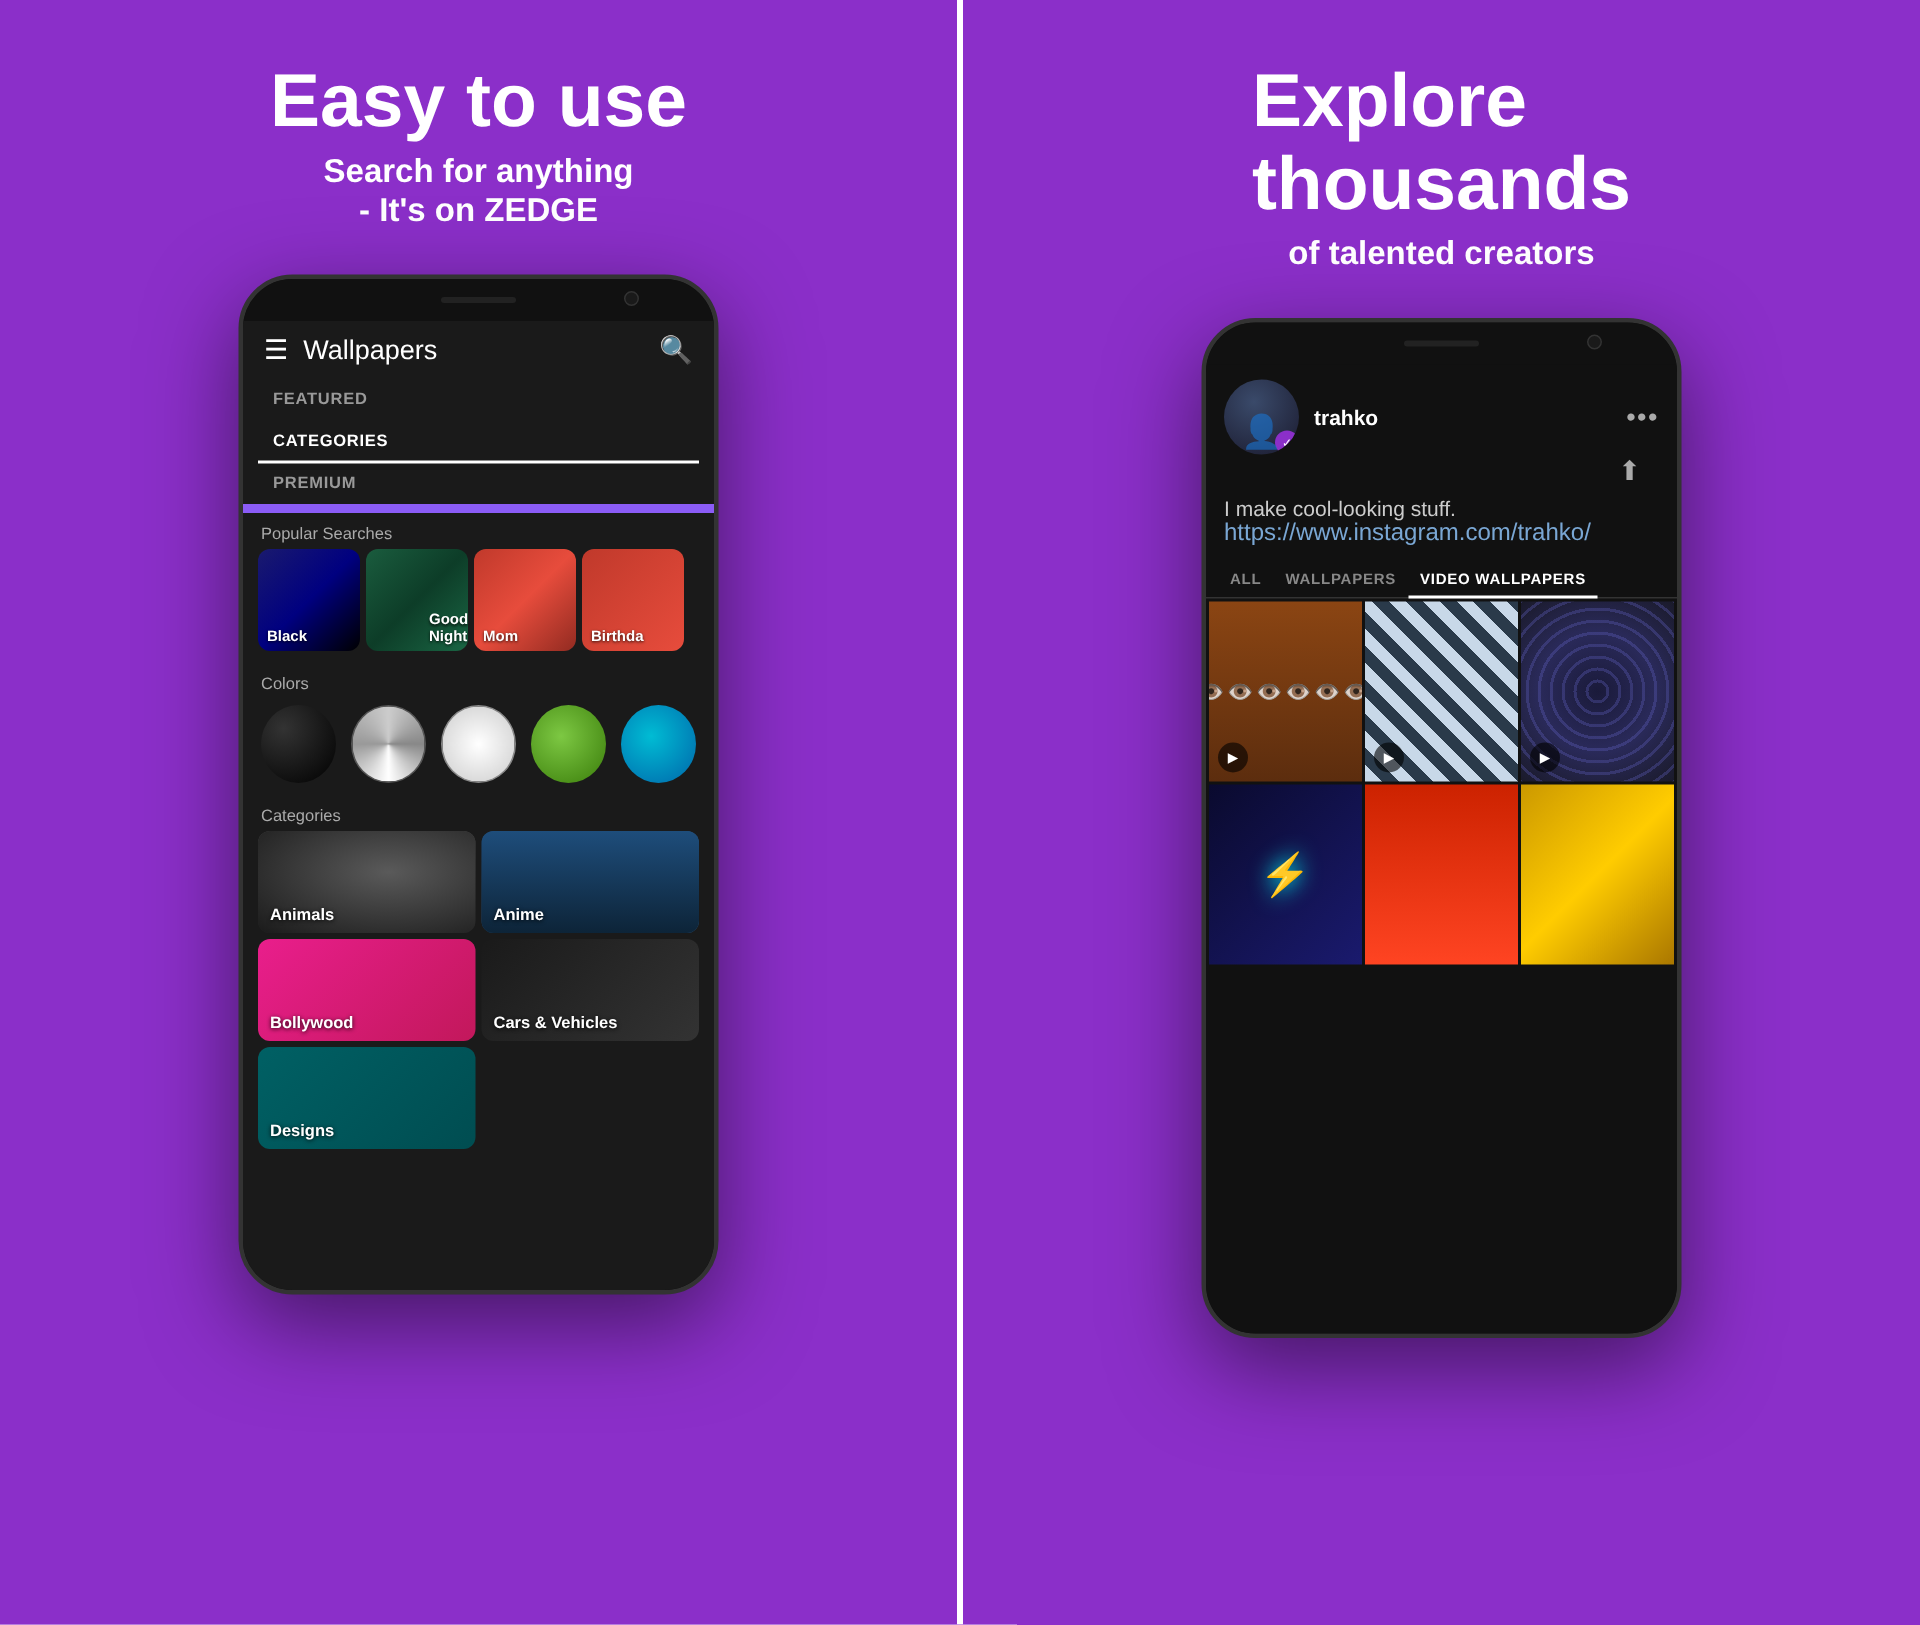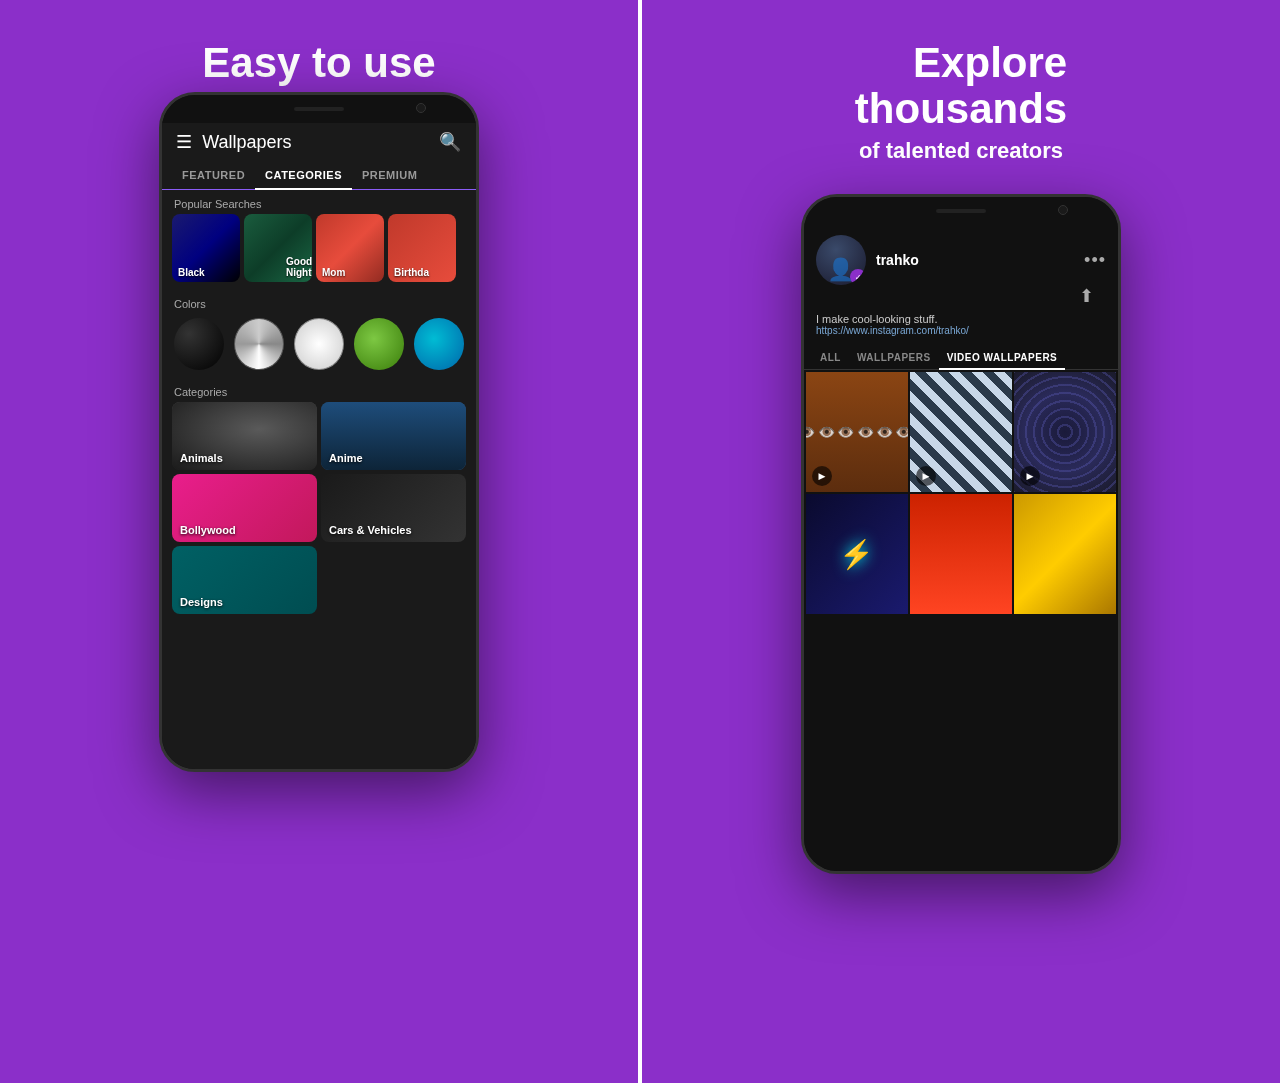--- a/index.html
+++ b/index.html
@@ -17,23 +17,23 @@
       flex-direction: column;
       align-items: center;
       padding: 40px 20px 20px;
       position: relative;
     }
     .panel-left {
       border-right: 4px solid white;
     }
     .headline {
       color: white;
-      font-size: 42px;
+      font-size: 50px;
       font-weight: 900;
-      text-align: right;
+      text-align: left;
       line-height: 1.1;
       margin-bottom: 6px;
     }
     .subheadline {
       color: white;
       font-size: 22px;
       font-weight: 700;
       text-align: center;
       margin-bottom: 30px;
     }
@@ -96,22 +96,23 @@
       font-size: 18px;
       font-weight: 500;
       flex: 1;
     }
     .search-icon-top {
       color: white;
       font-size: 18px;
     }
     .tabs-row {
       display: flex;
-      border-bottom: 1px solid #8b5cf6;
+      border-bottom: 6px solid #8b5cf6;
       padding: 0 10px;
+      flex-direction: column;
     }
     .tab {
       color: #999;
       font-size: 11px;
       font-weight: 600;
       padding: 8px 10px;
       letter-spacing: 0.5px;
       position: relative;
     }
     .tab.active {
@@ -290,25 +291,25 @@
       color: #aaa;
       font-size: 16px;
       padding: 0 12px;
       text-align: right;
     }
     .creator-bio {
       padding: 2px 12px 4px;
     }
     .creator-bio-text {
       color: #ccc;
-      font-size: 11px;
+      font-size: 14px;
     }
     .creator-link {
       color: #7aa7d4;
-      font-size: 10px;
+      font-size: 16px;
     }
     .content-tabs {
       display: flex;
       border-bottom: 1px solid #333;
       padding: 0 8px;
       margin-top: 6px;
     }
     .content-tab {
       color: #888;
       font-size: 10px;
@@ -435,20 +436,21 @@
       height: 30px;
       background: #2a2a2a;
       border-radius: 2px 0 0 2px;
     }
   </style>
 </head>
 <body>
 
 <div class="panel panel-left">
   <div class="headline">Easy to use</div>
+  <div class="subheadline">Search for anything<br>- It's on ZEDGE</div>
 
   <div class="phone-frame">
     <div class="phone-vol-btn"></div>
     <div class="phone-vol-btn2"></div>
     <div class="phone-side-btn"></div>
     <div class="phone-notch">
       <div class="phone-speaker"></div>
       <div class="phone-camera"></div>
     </div>
     <div class="phone-screen">

